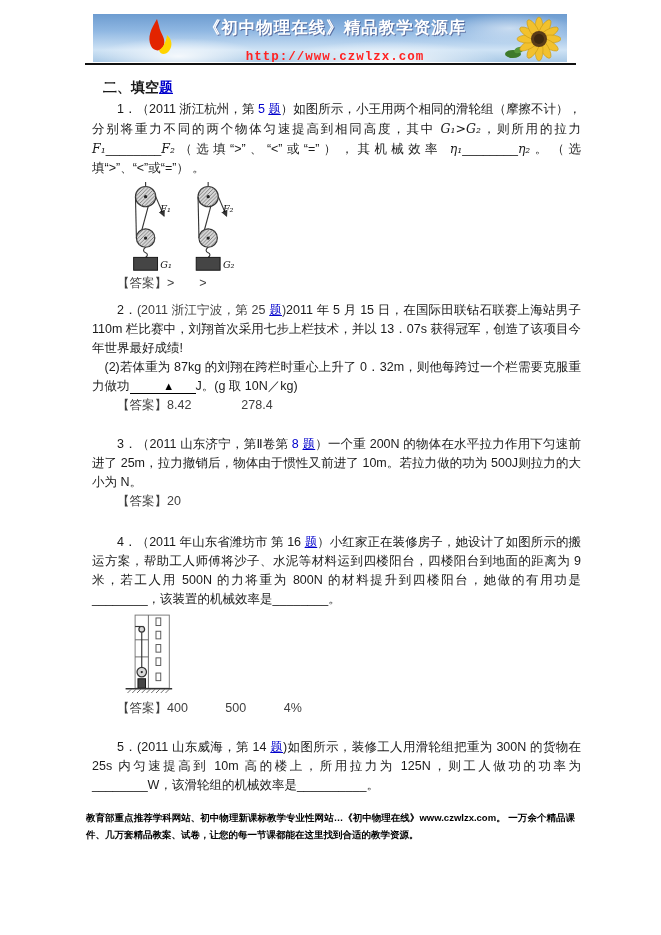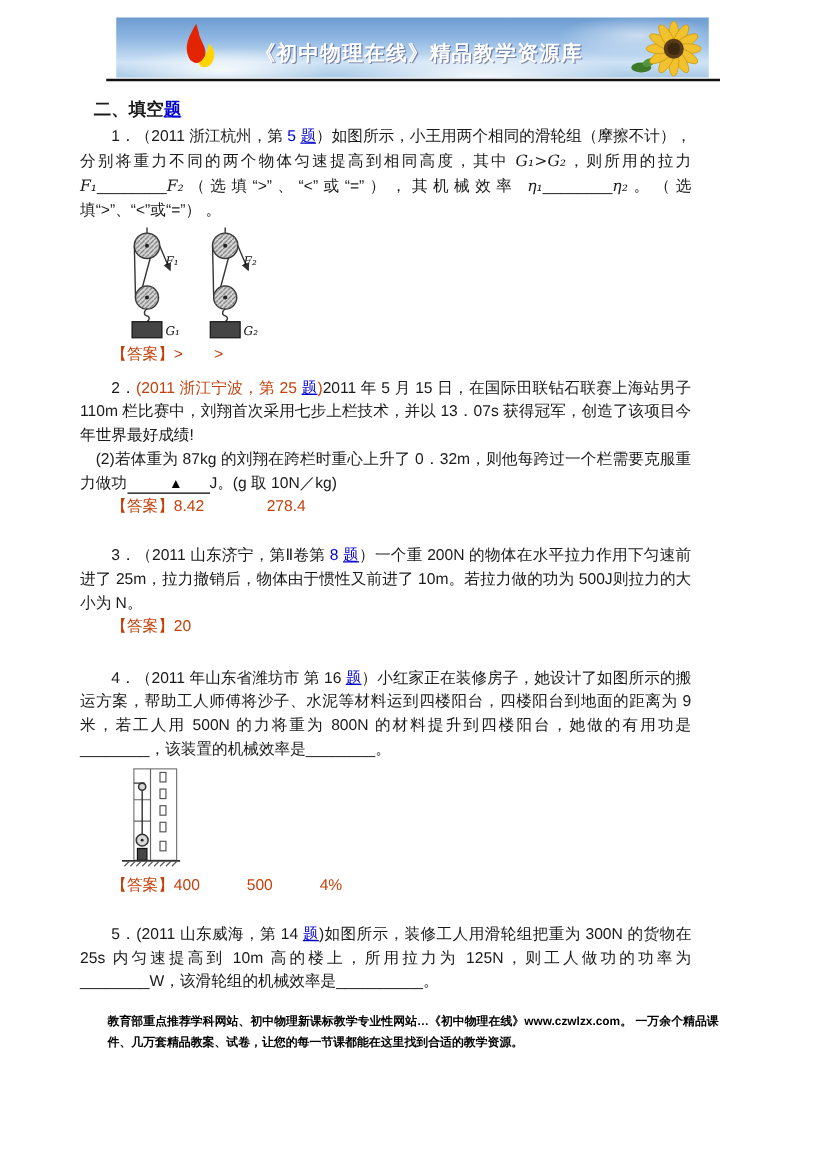--- a/index.html
+++ b/index.html
@@ -8,38 +8,38 @@
 
   
   .banner{position:relative;margin:14px 0 0 93px;width:474px;height:48px;overflow:hidden;
           background:
             radial-gradient(ellipse 120px 26px at 18% 88%, rgba(255,255,255,.85), rgba(255,255,255,0) 70%),
             radial-gradient(ellipse 160px 30px at 62% 100%, rgba(255,255,255,.9), rgba(255,255,255,0) 70%),
             radial-gradient(ellipse 90px 22px at 88% 30%, rgba(255,255,255,.55), rgba(255,255,255,0) 70%),
             linear-gradient(180deg,#6d9cd0 0%,#8fb7e2 35%,#cfe3f5 75%,#a9c9e6 100%);
           cursor:pointer;}
   .logo{position:absolute;left:48px;top:3px;}
-  .banner-text{position:absolute;left:92px;top:18px;width:300px;text-align:center;}
+  .banner-text{position:absolute;left:92px;top:3px;width:300px;text-align:center;}
   .banner-title{font-size:16.5px;font-weight:bold;color:#ffffff;letter-spacing:1px;
                 text-shadow:1px 1px 0 rgba(20,20,80,.45);white-space:nowrap;}
   .banner-url{margin-top:11px;font-family:"Liberation Mono","DejaVu Sans Mono",monospace;
               font-size:12.5px;font-weight:bold;color:#ff2222;letter-spacing:1px;cursor:pointer;}
   .sunflower{position:absolute;right:6px;top:2px;}
   .rule{margin:1px 85px 0 85px;border-top:2px solid #111;}
 
   
-  .content{margin:0 64px;width:489px;}
+  .content{margin:0 92px;width:489px;}
   .heading{margin:14px 0 3px 11px;font-size:14px;font-weight:bold;color:#000;}
   .para{margin:0;font-size:12.5px;line-height:19px;text-align:justify;text-indent:2em;}
   .subq{text-indent:1em;}
   .answer{text-indent:2em;font-weight:normal;}
   .mb-s{margin-bottom:8px;} .mb-m{margin-bottom:20px;} .mb-l{margin-bottom:22px;}
 
   .seg-plain{color:#1a1a1a;}
-  .seg-red{color:#c2410c;}
+  .seg-red{color:#404040;}
   .seg-blue{color:#0000cc;}
   .seg-link{color:#0000cc;text-decoration:underline;cursor:pointer;}
   .seg-math{font-family:"DejaVu Serif","Liberation Serif",serif;font-style:italic;}
   .seg-blank{display:inline-block;width:66px;border-bottom:1.3px solid #000;
              text-align:center;font-size:11px;line-height:14px;height:14px;color:#000;}
 
   
   .fig1{display:block;margin:3px 0 1px 26px;}
   .fig4{display:block;margin:4px 0 2px 26px;}
   .ln{stroke:#333;stroke-width:1.2;fill:none;}

